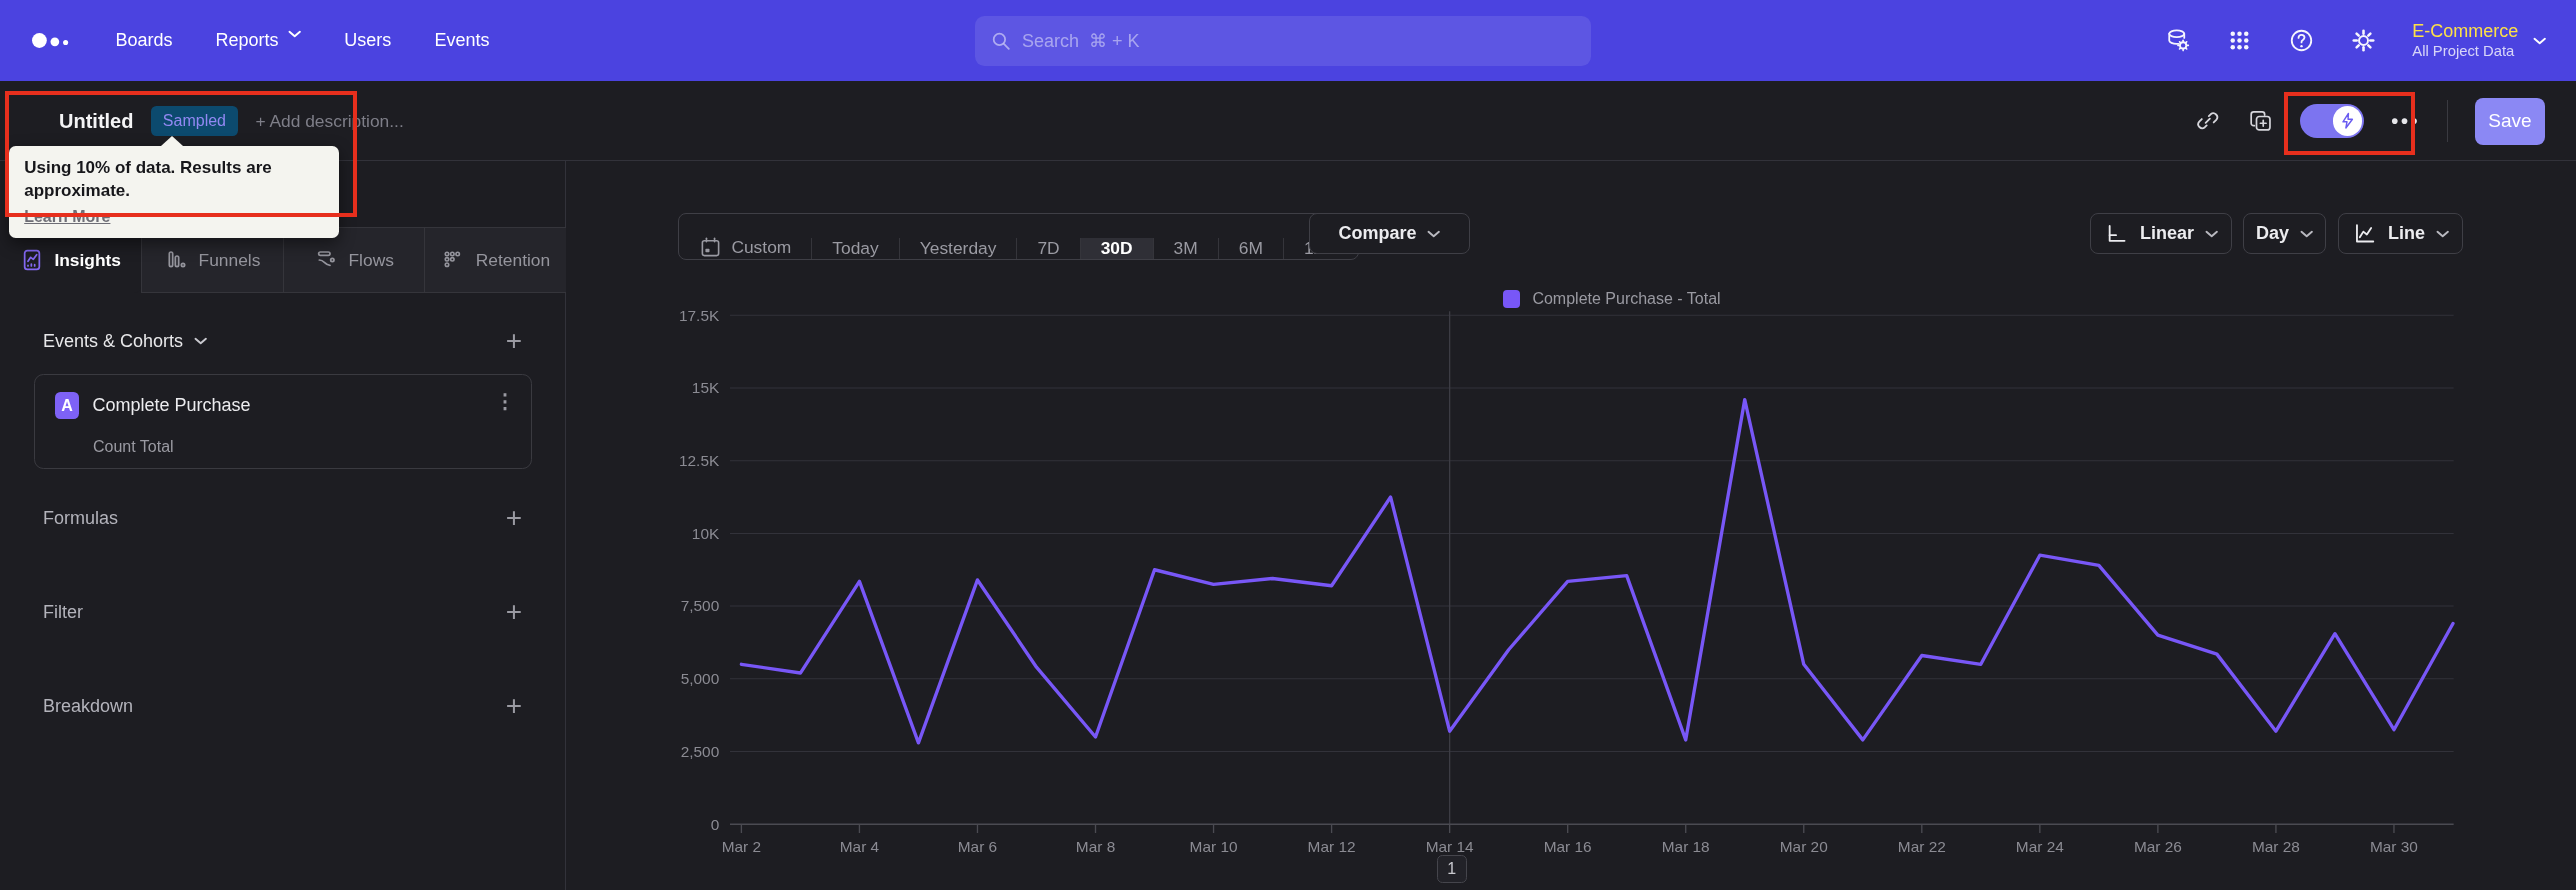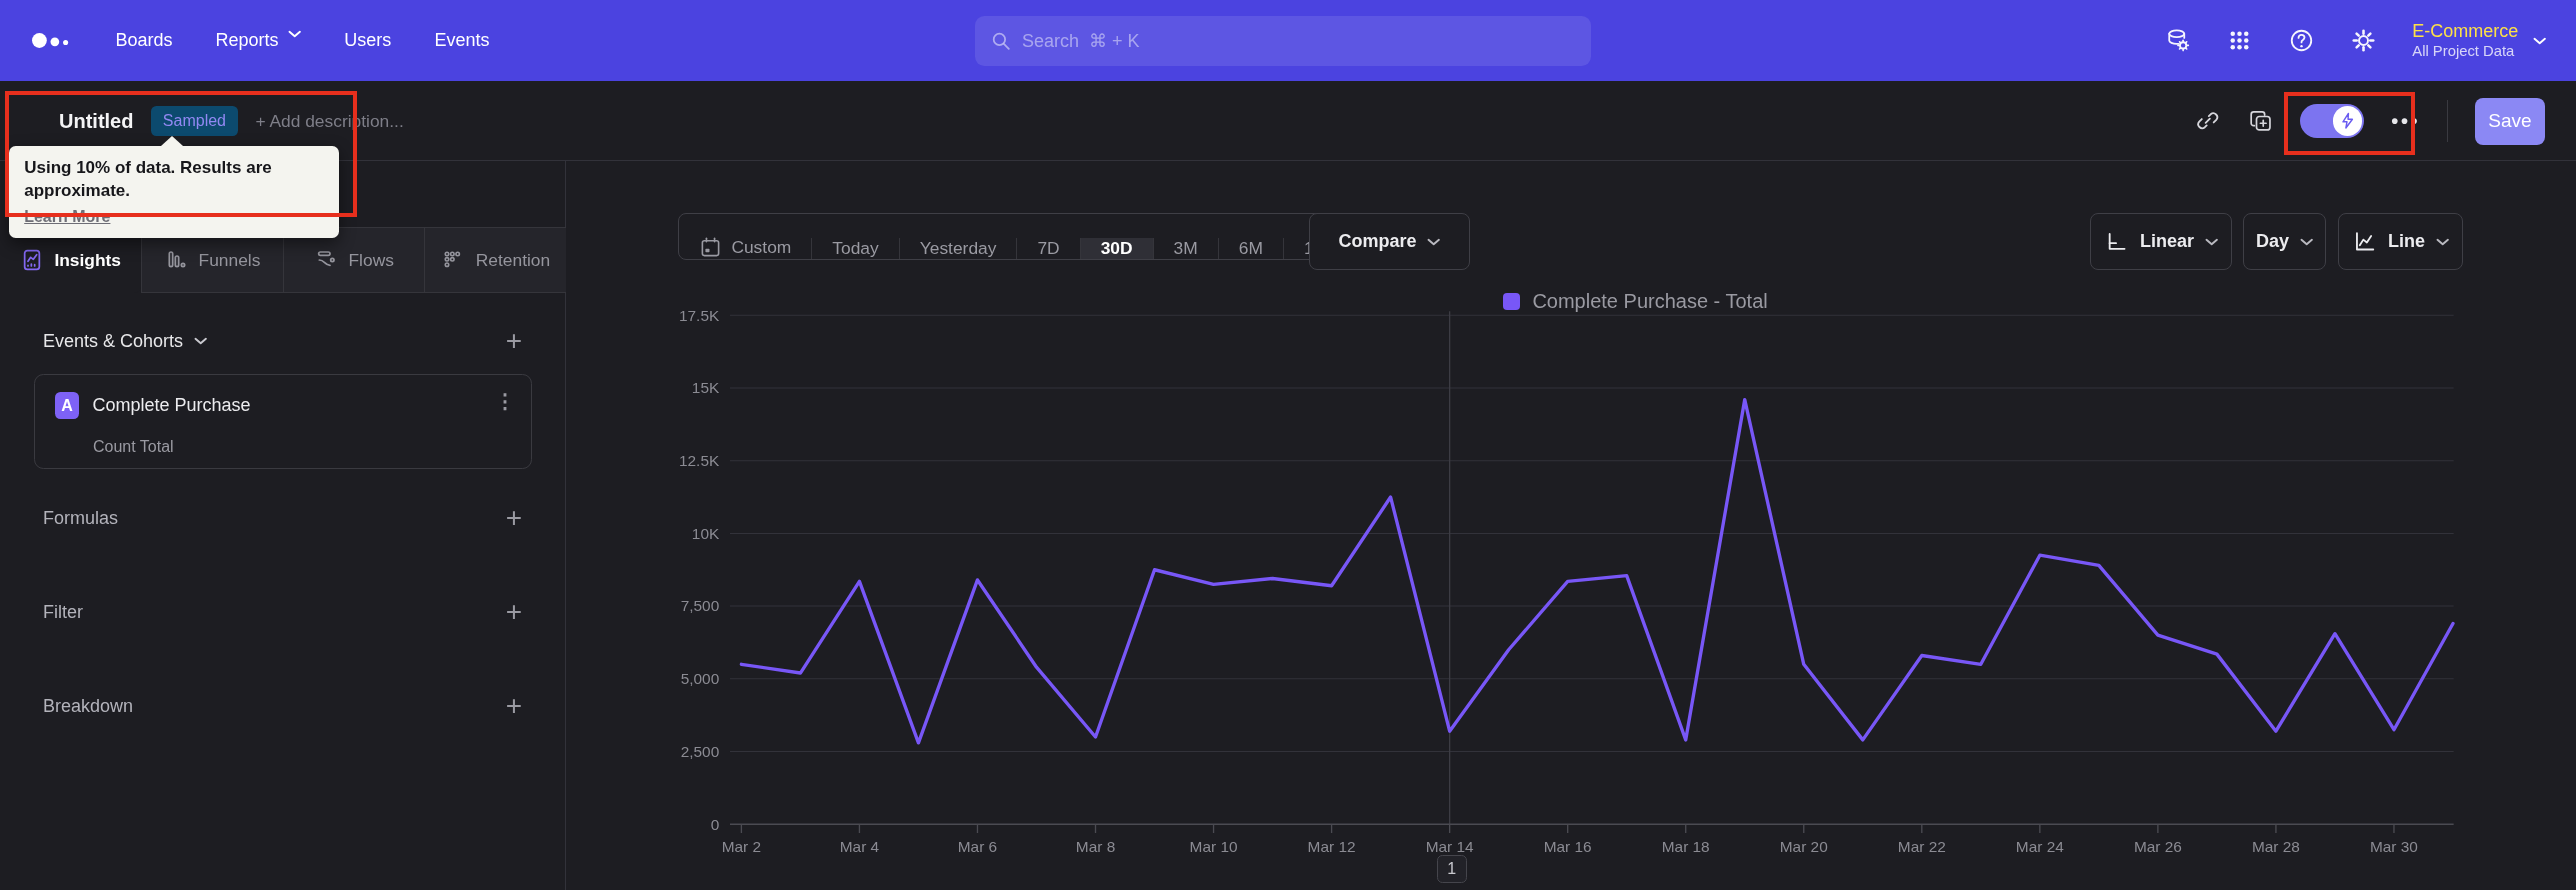--- a/index.html
+++ b/index.html
@@ -87,30 +87,30 @@
                   display:flex; align-items:center; justify-content:center; }
   .event-name { font-size:18px; color:#ececef; font-weight:500; }
   .event-metric { position:absolute; left:58px; top:63px; font-size:16px; color:#9a9aa2; }
   .kebab { position:absolute; right:16px; top:20px; color:#9a9aa2; font-size:20px; font-weight:700; letter-spacing:0; cursor:pointer; line-height:0.62; text-align:center; }
 
   
   .seg-control { position:absolute; left:678px; top:213px; height:47px; display:flex; border:0.7px solid #3f3f46; border-radius:8px; overflow:hidden; background:#1d1d22;align-items:flex-end; }
   .seg { display:flex; align-items:center; justify-content:center; gap:9.4px; padding:0 20px; font-size:17.4px; color:#9a9aa2; cursor:pointer; white-space:nowrap; }
   .seg + .seg { border-left:0.7px solid #35353b; }
   .seg.active { background:#2f2f36; color:#ffffff; font-weight:700; }
-  .drop-btn { position:absolute; top:213px; height:57px; border:0.7px solid #3f3f46; border-radius:8px; background:#1d1d22;
+  .drop-btn { position:absolute; top:213px; height:41px; border:0.7px solid #3f3f46; border-radius:8px; background:#1d1d22;
               display:flex; align-items:center; justify-content:center; gap:10.7px; font-size:18px; font-weight:600; color:#ececef; cursor:pointer; }
   .dicon { width:25.5px; height:25.5px; color:#ececef; }
   .chev { width:13.4px; height:8px; color:#b9b9c0; flex:none; }
   .chev-w { color:#ffffff; }
 
   
   .legend { position:absolute; left:1503px; top:290px; display:flex; align-items:center; gap:12px; }
   .legend .swatch { width:17.4px; height:17.4px; border-radius:4px; }
-  .legend .ltext { font-size:20px; color:#9a9aa2; }
+  .legend .ltext { font-size:16px; color:#9a9aa2; }
 
   
   #chart-svg { position:absolute; left:0; top:0; width:2576px; height:890px; pointer-events:none; }
 
   .pagination { position:absolute; left:1437px; top:855px; width:29.5px; height:28px; background:#222228;
                 border:0.7px solid #45454c; border-radius:5.4px; display:flex; align-items:center; justify-content:center;
                 font-size:16px; color:#c9c9cf; cursor:pointer; z-index:3; }
 </style>
 </head>
 <body>

